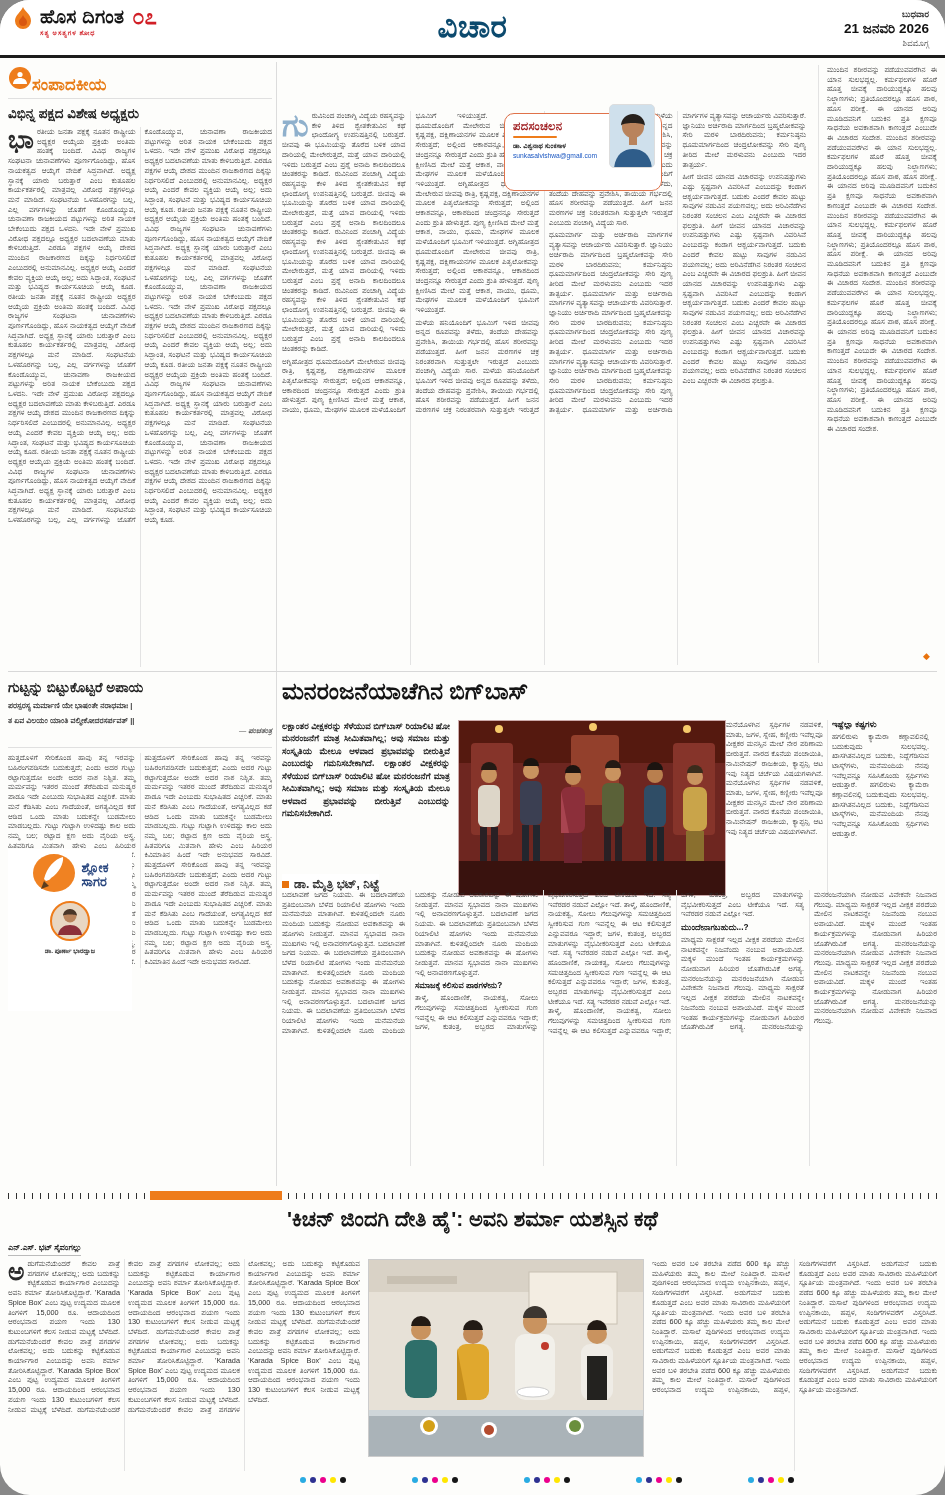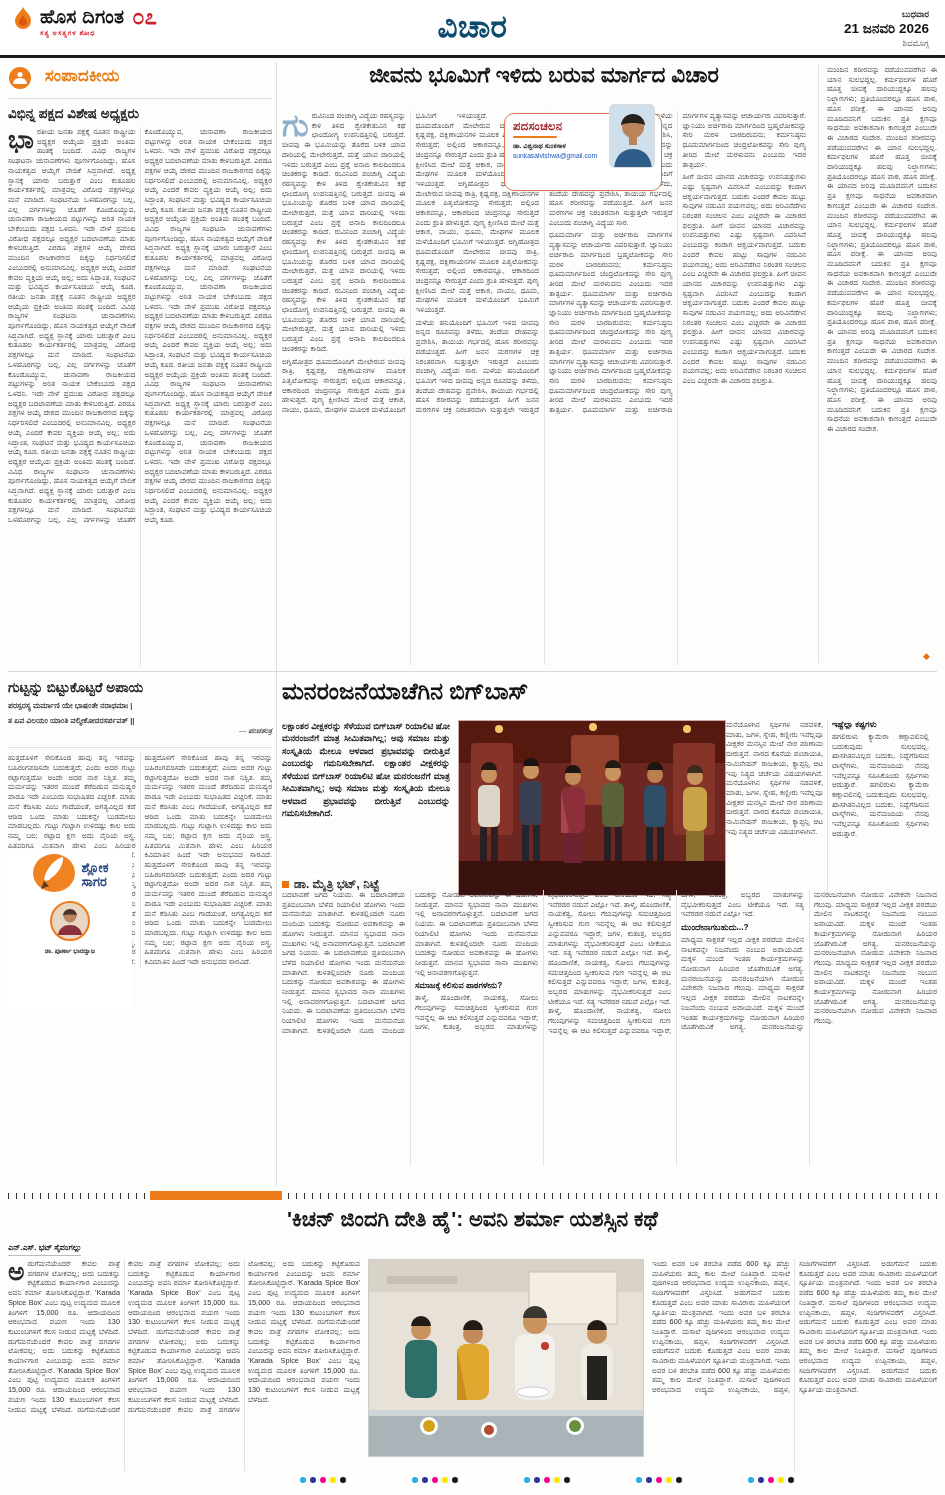--- a/index.html
+++ b/index.html
@@ -1,18 +1,18 @@
 <!DOCTYPE html>
 <html lang="kn"><head>
 <meta charset="utf-8">
 <style>
   *{margin:0;padding:0;box-sizing:border-box;}
   html,body{background:#888;}
   body{font-family:"Liberation Sans","DejaVu Sans",sans-serif;}
-  .page{position:relative;width:945px;height:1495px;margin:0 auto;background:#fdfdfb;overflow:hidden;color:#2d2d2d;}
+  .page{position:relative;width:945px;height:1495px;margin:0 auto;background:#fdfdfb;overflow:hidden;color:#2d2d2d;border-radius:30px;}
 
   
   .masthead{position:absolute;top:0;left:0;right:0;height:58px;background:#fff;border-bottom:3px solid #1c1c1c;}
   .logo{position:absolute;left:12px;top:7px;display:flex;align-items:flex-start;gap:6px;}
   .logo-txt .pname{font-size:19px;font-weight:800;color:#141414;letter-spacing:.3px;line-height:1;}
   .logo-txt .tagline{font-size:6.5px;color:#d11f26;font-weight:700;letter-spacing:1px;margin-top:3px;}
   .logo-num{font-size:22px;font-weight:800;color:#d11f26;line-height:.9;margin-left:2px;}
   .page-title{position:absolute;left:0;right:0;top:9px;text-align:center;font-size:31px;font-weight:800;color:#0c4a6e;letter-spacing:.5px;}
   .dateblock{position:absolute;right:16px;top:9px;text-align:right;}
   .dateblock .day{font-size:8.5px;font-weight:700;color:#333;}
@@ -29,21 +29,21 @@
   .cols3{column-count:3;column-gap:8px;column-rule:1px solid #e3e3e3;}
   .cols4{column-count:4;column-gap:10px;column-rule:1px solid #e3e3e3;}
   .cols5{column-count:5;column-gap:10px;column-rule:1px solid #e3e3e3;}
   .bodytxt p{margin-bottom:3px;}
   .dcap{float:left;font-size:25px;line-height:.85;font-weight:800;color:#2a2a2a;padding:2px 3px 0 0;}
   .dcap.fancy{color:#8fb0cc;font-size:31px;font-weight:700;}
   .subhd{font-size:8.2px;font-weight:800;color:#101010;margin:4px 0 2px;line-height:1.2;}
 
   
   .editorial{position:absolute;left:8px;top:66px;width:264px;}
-  .ed-head{display:flex;align-items:flex-start;gap:13px;padding-bottom:4px;border-bottom:1px solid #e0e0e0;}
+  .ed-head{display:flex;align-items:flex-end;gap:0;padding-bottom:4px;border-bottom:1px solid #e0e0e0;}
   .ed-label{font-size:16.5px;font-weight:800;color:#e87c16;letter-spacing:.3px;}
   .ed-headline{margin:7px 0 5px;font-size:13.5px;font-weight:800;color:#1d1d1d;}
   .ed-body{height:540px;}
 
   
   .lead{position:absolute;left:282px;top:63px;width:655px;height:606px;}
   .lead-headline{width:524px;text-align:center;font-size:21.5px;line-height:1.12;font-weight:800;color:#141414;}
   .lead-cols{position:absolute;left:0;top:48px;width:524px;height:554px;}
   .lead-col5{position:absolute;left:536px;top:2px;width:119px;height:598px;border-left:1px solid #e3e3e3;padding-left:8px;}
   .endmark{position:absolute;left:641px;top:588px;color:#e8720c;font-size:9px;}
@@ -134,21 +134,20 @@
       </span>
       <span class="ed-label">ಸಂಪಾದಕೀಯ</span>
     </div>
     <div class="ed-headline">ವಿಭಿನ್ನ ಪಕ್ಷದ ವಿಶೇಷ ಅಧ್ಯಕ್ಷರು</div>
     <div class="ed-body bodytxt cols2">
       <p><span class="dcap">ಭಾ</span><span>ರತೀಯ ಜನತಾ ಪಕ್ಷಕ್ಕೆ ನೂತನ ರಾಷ್ಟ್ರೀಯ ಅಧ್ಯಕ್ಷರ ಆಯ್ಕೆಯ ಪ್ರಕ್ರಿಯೆ ಅಂತಿಮ ಹಂತಕ್ಕೆ ಬಂದಿದೆ. ವಿವಿಧ ರಾಜ್ಯಗಳ ಸಂಘಟನಾ ಚುನಾವಣೆಗಳು ಪೂರ್ಣಗೊಂಡಿದ್ದು, ಹೊಸ ನಾಯಕತ್ವದ ಆಯ್ಕೆಗೆ ವೇದಿಕೆ ಸಿದ್ಧವಾಗಿದೆ. ಅಧ್ಯಕ್ಷ ಸ್ಥಾನಕ್ಕೆ ಯಾರು ಬರುತ್ತಾರೆ ಎಂಬ ಕುತೂಹಲ ಕಾರ್ಯಕರ್ತರಲ್ಲಿ ಮಾತ್ರವಲ್ಲ ವಿರೋಧ ಪಕ್ಷಗಳಲ್ಲೂ ಮನೆ ಮಾಡಿದೆ. ಸಂಘಟನೆಯ ಒಳಹೊರಗನ್ನು ಬಲ್ಲ, ಎಲ್ಲ ವರ್ಗಗಳನ್ನು ಜೊತೆಗೆ ಕೊಂಡೊಯ್ಯುವ, ಚುನಾವಣಾ ರಾಜಕೀಯದ ಪಟ್ಟುಗಳನ್ನು ಅರಿತ ನಾಯಕ ಬೇಕೆಂಬುದು ಪಕ್ಷದ ಒಳದನಿ. ಇದೇ ವೇಳೆ ಪ್ರಮುಖ ವಿರೋಧ ಪಕ್ಷದಲ್ಲೂ ಅಧ್ಯಕ್ಷರ ಬದಲಾವಣೆಯ ಮಾತು ಕೇಳಿಬರುತ್ತಿದೆ. ಎರಡೂ ಪಕ್ಷಗಳ ಆಯ್ಕೆ ದೇಶದ ಮುಂದಿನ ರಾಜಕಾರಣದ ದಿಕ್ಕನ್ನು ನಿರ್ಧರಿಸಲಿದೆ ಎಂಬುದರಲ್ಲಿ ಅನುಮಾನವಿಲ್ಲ. ಅಧ್ಯಕ್ಷರ ಆಯ್ಕೆ ಎಂದರೆ ಕೇವಲ ವ್ಯಕ್ತಿಯ ಆಯ್ಕೆ ಅಲ್ಲ; ಅದು ಸಿದ್ಧಾಂತ, ಸಂಘಟನೆ ಮತ್ತು ಭವಿಷ್ಯದ ಕಾರ್ಯಸೂಚಿಯ ಆಯ್ಕೆ ಕೂಡ. ರತೀಯ ಜನತಾ ಪಕ್ಷಕ್ಕೆ ನೂತನ ರಾಷ್ಟ್ರೀಯ ಅಧ್ಯಕ್ಷರ ಆಯ್ಕೆಯ ಪ್ರಕ್ರಿಯೆ ಅಂತಿಮ ಹಂತಕ್ಕೆ ಬಂದಿದೆ. ವಿವಿಧ ರಾಜ್ಯಗಳ ಸಂಘಟನಾ ಚುನಾವಣೆಗಳು ಪೂರ್ಣಗೊಂಡಿದ್ದು, ಹೊಸ ನಾಯಕತ್ವದ ಆಯ್ಕೆಗೆ ವೇದಿಕೆ ಸಿದ್ಧವಾಗಿದೆ. ಅಧ್ಯಕ್ಷ ಸ್ಥಾನಕ್ಕೆ ಯಾರು ಬರುತ್ತಾರೆ ಎಂಬ ಕುತೂಹಲ ಕಾರ್ಯಕರ್ತರಲ್ಲಿ ಮಾತ್ರವಲ್ಲ ವಿರೋಧ ಪಕ್ಷಗಳಲ್ಲೂ ಮನೆ ಮಾಡಿದೆ. ಸಂಘಟನೆಯ ಒಳಹೊರಗನ್ನು ಬಲ್ಲ, ಎಲ್ಲ ವರ್ಗಗಳನ್ನು ಜೊತೆಗೆ ಕೊಂಡೊಯ್ಯುವ, ಚುನಾವಣಾ ರಾಜಕೀಯದ ಪಟ್ಟುಗಳನ್ನು ಅರಿತ ನಾಯಕ ಬೇಕೆಂಬುದು ಪಕ್ಷದ ಒಳದನಿ. ಇದೇ ವೇಳೆ ಪ್ರಮುಖ ವಿರೋಧ ಪಕ್ಷದಲ್ಲೂ ಅಧ್ಯಕ್ಷರ ಬದಲಾವಣೆಯ ಮಾತು ಕೇಳಿಬರುತ್ತಿದೆ. ಎರಡೂ ಪಕ್ಷಗಳ ಆಯ್ಕೆ ದೇಶದ ಮುಂದಿನ ರಾಜಕಾರಣದ ದಿಕ್ಕನ್ನು ನಿರ್ಧರಿಸಲಿದೆ ಎಂಬುದರಲ್ಲಿ ಅನುಮಾನವಿಲ್ಲ. ಅಧ್ಯಕ್ಷರ ಆಯ್ಕೆ ಎಂದರೆ ಕೇವಲ ವ್ಯಕ್ತಿಯ ಆಯ್ಕೆ ಅಲ್ಲ; ಅದು ಸಿದ್ಧಾಂತ, ಸಂಘಟನೆ ಮತ್ತು ಭವಿಷ್ಯದ ಕಾರ್ಯಸೂಚಿಯ ಆಯ್ಕೆ ಕೂಡ. ರತೀಯ ಜನತಾ ಪಕ್ಷಕ್ಕೆ ನೂತನ ರಾಷ್ಟ್ರೀಯ ಅಧ್ಯಕ್ಷರ ಆಯ್ಕೆಯ ಪ್ರಕ್ರಿಯೆ ಅಂತಿಮ ಹಂತಕ್ಕೆ ಬಂದಿದೆ. ವಿವಿಧ ರಾಜ್ಯಗಳ ಸಂಘಟನಾ ಚುನಾವಣೆಗಳು ಪೂರ್ಣಗೊಂಡಿದ್ದು, ಹೊಸ ನಾಯಕತ್ವದ ಆಯ್ಕೆಗೆ ವೇದಿಕೆ ಸಿದ್ಧವಾಗಿದೆ. ಅಧ್ಯಕ್ಷ ಸ್ಥಾನಕ್ಕೆ ಯಾರು ಬರುತ್ತಾರೆ ಎಂಬ ಕುತೂಹಲ ಕಾರ್ಯಕರ್ತರಲ್ಲಿ ಮಾತ್ರವಲ್ಲ ವಿರೋಧ ಪಕ್ಷಗಳಲ್ಲೂ ಮನೆ ಮಾಡಿದೆ. ಸಂಘಟನೆಯ ಒಳಹೊರಗನ್ನು ಬಲ್ಲ, ಎಲ್ಲ ವರ್ಗಗಳನ್ನು ಜೊತೆಗೆ ಕೊಂಡೊಯ್ಯುವ, ಚುನಾವಣಾ ರಾಜಕೀಯದ ಪಟ್ಟುಗಳನ್ನು ಅರಿತ ನಾಯಕ ಬೇಕೆಂಬುದು ಪಕ್ಷದ ಒಳದನಿ. ಇದೇ ವೇಳೆ ಪ್ರಮುಖ ವಿರೋಧ ಪಕ್ಷದಲ್ಲೂ ಅಧ್ಯಕ್ಷರ ಬದಲಾವಣೆಯ ಮಾತು ಕೇಳಿಬರುತ್ತಿದೆ. ಎರಡೂ ಪಕ್ಷಗಳ ಆಯ್ಕೆ ದೇಶದ ಮುಂದಿನ ರಾಜಕಾರಣದ ದಿಕ್ಕನ್ನು ನಿರ್ಧರಿಸಲಿದೆ ಎಂಬುದರಲ್ಲಿ ಅನುಮಾನವಿಲ್ಲ. ಅಧ್ಯಕ್ಷರ ಆಯ್ಕೆ ಎಂದರೆ ಕೇವಲ ವ್ಯಕ್ತಿಯ ಆಯ್ಕೆ ಅಲ್ಲ; ಅದು ಸಿದ್ಧಾಂತ, ಸಂಘಟನೆ ಮತ್ತು ಭವಿಷ್ಯದ ಕಾರ್ಯಸೂಚಿಯ ಆಯ್ಕೆ ಕೂಡ. ರತೀಯ ಜನತಾ ಪಕ್ಷಕ್ಕೆ ನೂತನ ರಾಷ್ಟ್ರೀಯ ಅಧ್ಯಕ್ಷರ ಆಯ್ಕೆಯ ಪ್ರಕ್ರಿಯೆ ಅಂತಿಮ ಹಂತಕ್ಕೆ ಬಂದಿದೆ. ವಿವಿಧ ರಾಜ್ಯಗಳ ಸಂಘಟನಾ ಚುನಾವಣೆಗಳು ಪೂರ್ಣಗೊಂಡಿದ್ದು, ಹೊಸ ನಾಯಕತ್ವದ ಆಯ್ಕೆಗೆ ವೇದಿಕೆ ಸಿದ್ಧವಾಗಿದೆ. ಅಧ್ಯಕ್ಷ ಸ್ಥಾನಕ್ಕೆ ಯಾರು ಬರುತ್ತಾರೆ ಎಂಬ ಕುತೂಹಲ ಕಾರ್ಯಕರ್ತರಲ್ಲಿ ಮಾತ್ರವಲ್ಲ ವಿರೋಧ ಪಕ್ಷಗಳಲ್ಲೂ ಮನೆ ಮಾಡಿದೆ. ಸಂಘಟನೆಯ ಒಳಹೊರಗನ್ನು ಬಲ್ಲ, ಎಲ್ಲ ವರ್ಗಗಳನ್ನು ಜೊತೆಗೆ ಕೊಂಡೊಯ್ಯುವ, ಚುನಾವಣಾ ರಾಜಕೀಯದ ಪಟ್ಟುಗಳನ್ನು ಅರಿತ ನಾಯಕ ಬೇಕೆಂಬುದು ಪಕ್ಷದ ಒಳದನಿ. ಇದೇ ವೇಳೆ ಪ್ರಮುಖ ವಿರೋಧ ಪಕ್ಷದಲ್ಲೂ ಅಧ್ಯಕ್ಷರ ಬದಲಾವಣೆಯ ಮಾತು ಕೇಳಿಬರುತ್ತಿದೆ. ಎರಡೂ ಪಕ್ಷಗಳ ಆಯ್ಕೆ ದೇಶದ ಮುಂದಿನ ರಾಜಕಾರಣದ ದಿಕ್ಕನ್ನು ನಿರ್ಧರಿಸಲಿದೆ ಎಂಬುದರಲ್ಲಿ ಅನುಮಾನವಿಲ್ಲ. ಅಧ್ಯಕ್ಷರ ಆಯ್ಕೆ ಎಂದರೆ ಕೇವಲ ವ್ಯಕ್ತಿಯ ಆಯ್ಕೆ ಅಲ್ಲ; ಅದು ಸಿದ್ಧಾಂತ, ಸಂಘಟನೆ ಮತ್ತು ಭವಿಷ್ಯದ ಕಾರ್ಯಸೂಚಿಯ ಆಯ್ಕೆ ಕೂಡ. ರತೀಯ ಜನತಾ ಪಕ್ಷಕ್ಕೆ ನೂತನ ರಾಷ್ಟ್ರೀಯ ಅಧ್ಯಕ್ಷರ ಆಯ್ಕೆಯ ಪ್ರಕ್ರಿಯೆ ಅಂತಿಮ ಹಂತಕ್ಕೆ ಬಂದಿದೆ. ವಿವಿಧ ರಾಜ್ಯಗಳ ಸಂಘಟನಾ ಚುನಾವಣೆಗಳು ಪೂರ್ಣಗೊಂಡಿದ್ದು, ಹೊಸ ನಾಯಕತ್ವದ ಆಯ್ಕೆಗೆ ವೇದಿಕೆ ಸಿದ್ಧವಾಗಿದೆ. ಅಧ್ಯಕ್ಷ ಸ್ಥಾನಕ್ಕೆ ಯಾರು ಬರುತ್ತಾರೆ ಎಂಬ ಕುತೂಹಲ ಕಾರ್ಯಕರ್ತರಲ್ಲಿ ಮಾತ್ರವಲ್ಲ ವಿರೋಧ ಪಕ್ಷಗಳಲ್ಲೂ ಮನೆ ಮಾಡಿದೆ. ಸಂಘಟನೆಯ ಒಳಹೊರಗನ್ನು ಬಲ್ಲ, ಎಲ್ಲ ವರ್ಗಗಳನ್ನು ಜೊತೆಗೆ ಕೊಂಡೊಯ್ಯುವ, ಚುನಾವಣಾ ರಾಜಕೀಯದ ಪಟ್ಟುಗಳನ್ನು ಅರಿತ ನಾಯಕ ಬೇಕೆಂಬುದು ಪಕ್ಷದ ಒಳದನಿ. ಇದೇ ವೇಳೆ ಪ್ರಮುಖ ವಿರೋಧ ಪಕ್ಷದಲ್ಲೂ ಅಧ್ಯಕ್ಷರ ಬದಲಾವಣೆಯ ಮಾತು ಕೇಳಿಬರುತ್ತಿದೆ. ಎರಡೂ ಪಕ್ಷಗಳ ಆಯ್ಕೆ ದೇಶದ ಮುಂದಿನ ರಾಜಕಾರಣದ ದಿಕ್ಕನ್ನು ನಿರ್ಧರಿಸಲಿದೆ ಎಂಬುದರಲ್ಲಿ ಅನುಮಾನವಿಲ್ಲ. ಅಧ್ಯಕ್ಷರ ಆಯ್ಕೆ ಎಂದರೆ ಕೇವಲ ವ್ಯಕ್ತಿಯ ಆಯ್ಕೆ ಅಲ್ಲ; ಅದು ಸಿದ್ಧಾಂತ, ಸಂಘಟನೆ ಮತ್ತು ಭವಿಷ್ಯದ ಕಾರ್ಯಸೂಚಿಯ ಆಯ್ಕೆ ಕೂಡ.</span></p>
     </div>
   </div>
 
   <div class="lead">
-    <div class="lead-headline">ಜೀವನು ಭೂಮಿಗೆ ಇಳಿದು ಬರುವ ಮಾರ್ಗದ ವಿಚಾರ</div>
 
     <div class="lead-cols bodytxt cols4">
       <p><span class="dcap fancy">ಗು</span><span>ರುವಿನಿಂದ ಪಂಚಾಗ್ನಿ ವಿದ್ಯೆಯ ರಹಸ್ಯವನ್ನು ಕೇಳಿ ತಿಳಿದ ಶ್ವೇತಕೇತುವಿನ ಕಥೆ ಛಾಂದೋಗ್ಯ ಉಪನಿಷತ್ತಿನಲ್ಲಿ ಬರುತ್ತದೆ. ಜೀವವು ಈ ಭೂಮಿಯನ್ನು ತೊರೆದ ಬಳಿಕ ಯಾವ ದಾರಿಯಲ್ಲಿ ಮೇಲೇರುತ್ತದೆ, ಮತ್ತೆ ಯಾವ ದಾರಿಯಲ್ಲಿ ಇಳಿದು ಬರುತ್ತದೆ ಎಂಬ ಪ್ರಶ್ನೆ ಅನಾದಿ ಕಾಲದಿಂದಲೂ ಚಿಂತಕರನ್ನು ಕಾಡಿದೆ. ರುವಿನಿಂದ ಪಂಚಾಗ್ನಿ ವಿದ್ಯೆಯ ರಹಸ್ಯವನ್ನು ಕೇಳಿ ತಿಳಿದ ಶ್ವೇತಕೇತುವಿನ ಕಥೆ ಛಾಂದೋಗ್ಯ ಉಪನಿಷತ್ತಿನಲ್ಲಿ ಬರುತ್ತದೆ. ಜೀವವು ಈ ಭೂಮಿಯನ್ನು ತೊರೆದ ಬಳಿಕ ಯಾವ ದಾರಿಯಲ್ಲಿ ಮೇಲೇರುತ್ತದೆ, ಮತ್ತೆ ಯಾವ ದಾರಿಯಲ್ಲಿ ಇಳಿದು ಬರುತ್ತದೆ ಎಂಬ ಪ್ರಶ್ನೆ ಅನಾದಿ ಕಾಲದಿಂದಲೂ ಚಿಂತಕರನ್ನು ಕಾಡಿದೆ. ರುವಿನಿಂದ ಪಂಚಾಗ್ನಿ ವಿದ್ಯೆಯ ರಹಸ್ಯವನ್ನು ಕೇಳಿ ತಿಳಿದ ಶ್ವೇತಕೇತುವಿನ ಕಥೆ ಛಾಂದೋಗ್ಯ ಉಪನಿಷತ್ತಿನಲ್ಲಿ ಬರುತ್ತದೆ. ಜೀವವು ಈ ಭೂಮಿಯನ್ನು ತೊರೆದ ಬಳಿಕ ಯಾವ ದಾರಿಯಲ್ಲಿ ಮೇಲೇರುತ್ತದೆ, ಮತ್ತೆ ಯಾವ ದಾರಿಯಲ್ಲಿ ಇಳಿದು ಬರುತ್ತದೆ ಎಂಬ ಪ್ರಶ್ನೆ ಅನಾದಿ ಕಾಲದಿಂದಲೂ ಚಿಂತಕರನ್ನು ಕಾಡಿದೆ. ರುವಿನಿಂದ ಪಂಚಾಗ್ನಿ ವಿದ್ಯೆಯ ರಹಸ್ಯವನ್ನು ಕೇಳಿ ತಿಳಿದ ಶ್ವೇತಕೇತುವಿನ ಕಥೆ ಛಾಂದೋಗ್ಯ ಉಪನಿಷತ್ತಿನಲ್ಲಿ ಬರುತ್ತದೆ. ಜೀವವು ಈ ಭೂಮಿಯನ್ನು ತೊರೆದ ಬಳಿಕ ಯಾವ ದಾರಿಯಲ್ಲಿ ಮೇಲೇರುತ್ತದೆ, ಮತ್ತೆ ಯಾವ ದಾರಿಯಲ್ಲಿ ಇಳಿದು ಬರುತ್ತದೆ ಎಂಬ ಪ್ರಶ್ನೆ ಅನಾದಿ ಕಾಲದಿಂದಲೂ ಚಿಂತಕರನ್ನು ಕಾಡಿದೆ.</span></p>
       <p>ಅಗ್ನಿಹೋತ್ರದ ಧೂಮದೊಂದಿಗೆ ಮೇಲೇರುವ ಜೀವವು ರಾತ್ರಿ, ಕೃಷ್ಣಪಕ್ಷ, ದಕ್ಷಿಣಾಯನಗಳ ಮೂಲಕ ಪಿತೃಲೋಕವನ್ನು ಸೇರುತ್ತದೆ; ಅಲ್ಲಿಂದ ಆಕಾಶವನ್ನೂ, ಆಕಾಶದಿಂದ ಚಂದ್ರನನ್ನೂ ಸೇರುತ್ತದೆ ಎಂದು ಶ್ರುತಿ ಹೇಳುತ್ತದೆ. ಪುಣ್ಯ ಕ್ಷೀಣಿಸಿದ ಮೇಲೆ ಮತ್ತೆ ಆಕಾಶ, ವಾಯು, ಧೂಮ, ಮೇಘಗಳ ಮೂಲಕ ಮಳೆಯೊಂದಿಗೆ ಭೂಮಿಗೆ ಇಳಿಯುತ್ತದೆ. ಅಗ್ನಿಹೋತ್ರದ ಧೂಮದೊಂದಿಗೆ ಮೇಲೇರುವ ಜೀವವು ರಾತ್ರಿ, ಕೃಷ್ಣಪಕ್ಷ, ದಕ್ಷಿಣಾಯನಗಳ ಮೂಲಕ ಪಿತೃಲೋಕವನ್ನು ಸೇರುತ್ತದೆ; ಅಲ್ಲಿಂದ ಆಕಾಶವನ್ನೂ, ಆಕಾಶದಿಂದ ಚಂದ್ರನನ್ನೂ ಸೇರುತ್ತದೆ ಎಂದು ಶ್ರುತಿ ಹೇಳುತ್ತದೆ. ಪುಣ್ಯ ಕ್ಷೀಣಿಸಿದ ಮೇಲೆ ಮತ್ತೆ ಆಕಾಶ, ವಾಯು, ಧೂಮ, ಮೇಘಗಳ ಮೂಲಕ ಮಳೆಯೊಂದಿಗೆ ಭೂಮಿಗೆ ಇಳಿಯುತ್ತದೆ. ಅಗ್ನಿಹೋತ್ರದ ಧೂಮದೊಂದಿಗೆ ಮೇಲೇರುವ ಜೀವವು ರಾತ್ರಿ, ಕೃಷ್ಣಪಕ್ಷ, ದಕ್ಷಿಣಾಯನಗಳ ಮೂಲಕ ಪಿತೃಲೋಕವನ್ನು ಸೇರುತ್ತದೆ; ಅಲ್ಲಿಂದ ಆಕಾಶವನ್ನೂ, ಆಕಾಶದಿಂದ ಚಂದ್ರನನ್ನೂ ಸೇರುತ್ತದೆ ಎಂದು ಶ್ರುತಿ ಹೇಳುತ್ತದೆ. ಪುಣ್ಯ ಕ್ಷೀಣಿಸಿದ ಮೇಲೆ ಮತ್ತೆ ಆಕಾಶ, ವಾಯು, ಧೂಮ, ಮೇಘಗಳ ಮೂಲಕ ಮಳೆಯೊಂದಿಗೆ ಭೂಮಿಗೆ ಇಳಿಯುತ್ತದೆ. ಅಗ್ನಿಹೋತ್ರದ ಧೂಮದೊಂದಿಗೆ ಮೇಲೇರುವ ಜೀವವು ರಾತ್ರಿ, ಕೃಷ್ಣಪಕ್ಷ, ದಕ್ಷಿಣಾಯನಗಳ ಮೂಲಕ ಪಿತೃಲೋಕವನ್ನು ಸೇರುತ್ತದೆ; ಅಲ್ಲಿಂದ ಆಕಾಶವನ್ನೂ, ಆಕಾಶದಿಂದ ಚಂದ್ರನನ್ನೂ ಸೇರುತ್ತದೆ ಎಂದು ಶ್ರುತಿ ಹೇಳುತ್ತದೆ. ಪುಣ್ಯ ಕ್ಷೀಣಿಸಿದ ಮೇಲೆ ಮತ್ತೆ ಆಕಾಶ, ವಾಯು, ಧೂಮ, ಮೇಘಗಳ ಮೂಲಕ ಮಳೆಯೊಂದಿಗೆ ಭೂಮಿಗೆ ಇಳಿಯುತ್ತದೆ.</p>
       <p>ಮಳೆಯ ಹನಿಯೊಂದಿಗೆ ಭೂಮಿಗೆ ಇಳಿದ ಜೀವವು ಅನ್ನದ ರೂಪವನ್ನು ತಳೆದು, ತಂದೆಯ ದೇಹವನ್ನು ಪ್ರವೇಶಿಸಿ, ತಾಯಿಯ ಗರ್ಭದಲ್ಲಿ ಹೊಸ ಶರೀರವನ್ನು ಪಡೆಯುತ್ತದೆ. ಹೀಗೆ ಜನನ ಮರಣಗಳ ಚಕ್ರ ನಿರಂತರವಾಗಿ ಸುತ್ತುತ್ತಲೇ ಇರುತ್ತದೆ ಎಂಬುದು ಪಂಚಾಗ್ನಿ ವಿದ್ಯೆಯ ಸಾರ. ಮಳೆಯ ಹನಿಯೊಂದಿಗೆ ಭೂಮಿಗೆ ಇಳಿದ ಜೀವವು ಅನ್ನದ ರೂಪವನ್ನು ತಳೆದು, ತಂದೆಯ ದೇಹವನ್ನು ಪ್ರವೇಶಿಸಿ, ತಾಯಿಯ ಗರ್ಭದಲ್ಲಿ ಹೊಸ ಶರೀರವನ್ನು ಪಡೆಯುತ್ತದೆ. ಹೀಗೆ ಜನನ ಮರಣಗಳ ಚಕ್ರ ನಿರಂತರವಾಗಿ ಸುತ್ತುತ್ತಲೇ ಇರುತ್ತದೆ ಎಂಬುದು ಪಂಚಾಗ್ನಿ ವಿದ್ಯೆಯ ಸಾರ. ಮಳೆಯ ಹನಿಯೊಂದಿಗೆ ಭೂಮಿಗೆ ಇಳಿದ ಜೀವವು ಅನ್ನದ ರೂಪವನ್ನು ತಳೆದು, ತಂದೆಯ ದೇಹವನ್ನು ಪ್ರವೇಶಿಸಿ, ತಾಯಿಯ ಗರ್ಭದಲ್ಲಿ ಹೊಸ ಶರೀರವನ್ನು ಪಡೆಯುತ್ತದೆ. ಹೀಗೆ ಜನನ ಮರಣಗಳ ಚಕ್ರ ನಿರಂತರವಾಗಿ ಸುತ್ತುತ್ತಲೇ ಇರುತ್ತದೆ ಎಂಬುದು ಪಂಚಾಗ್ನಿ ವಿದ್ಯೆಯ ಸಾರ. ಮಳೆಯ ಹನಿಯೊಂದಿಗೆ ಭೂಮಿಗೆ ಇಳಿದ ಜೀವವು ಅನ್ನದ ರೂಪವನ್ನು ತಳೆದು, ತಂದೆಯ ದೇಹವನ್ನು ಪ್ರವೇಶಿಸಿ, ತಾಯಿಯ ಗರ್ಭದಲ್ಲಿ ಹೊಸ ಶರೀರವನ್ನು ಪಡೆಯುತ್ತದೆ. ಹೀಗೆ ಜನನ ಮರಣಗಳ ಚಕ್ರ ನಿರಂತರವಾಗಿ ಸುತ್ತುತ್ತಲೇ ಇರುತ್ತದೆ ಎಂಬುದು ಪಂಚಾಗ್ನಿ ವಿದ್ಯೆಯ ಸಾರ.</p>
       <p>ಧೂಮಮಾರ್ಗ ಮತ್ತು ಅರ್ಚಿರಾದಿ ಮಾರ್ಗಗಳ ವ್ಯತ್ಯಾಸವನ್ನು ಆಚಾರ್ಯರು ವಿವರಿಸುತ್ತಾರೆ. ಜ್ಞಾನಿಯು ಅರ್ಚಿರಾದಿ ಮಾರ್ಗದಿಂದ ಬ್ರಹ್ಮಲೋಕವನ್ನು ಸೇರಿ ಮರಳಿ ಬಾರದಿರುವನು; ಕರ್ಮನಿಷ್ಠನು ಧೂಮಮಾರ್ಗದಿಂದ ಚಂದ್ರಲೋಕವನ್ನು ಸೇರಿ ಪುಣ್ಯ ತೀರಿದ ಮೇಲೆ ಮರಳುವನು ಎಂಬುದು ಇದರ ತಾತ್ಪರ್ಯ. ಧೂಮಮಾರ್ಗ ಮತ್ತು ಅರ್ಚಿರಾದಿ ಮಾರ್ಗಗಳ ವ್ಯತ್ಯಾಸವನ್ನು ಆಚಾರ್ಯರು ವಿವರಿಸುತ್ತಾರೆ. ಜ್ಞಾನಿಯು ಅರ್ಚಿರಾದಿ ಮಾರ್ಗದಿಂದ ಬ್ರಹ್ಮಲೋಕವನ್ನು ಸೇರಿ ಮರಳಿ ಬಾರದಿರುವನು; ಕರ್ಮನಿಷ್ಠನು ಧೂಮಮಾರ್ಗದಿಂದ ಚಂದ್ರಲೋಕವನ್ನು ಸೇರಿ ಪುಣ್ಯ ತೀರಿದ ಮೇಲೆ ಮರಳುವನು ಎಂಬುದು ಇದರ ತಾತ್ಪರ್ಯ. ಧೂಮಮಾರ್ಗ ಮತ್ತು ಅರ್ಚಿರಾದಿ ಮಾರ್ಗಗಳ ವ್ಯತ್ಯಾಸವನ್ನು ಆಚಾರ್ಯರು ವಿವರಿಸುತ್ತಾರೆ. ಜ್ಞಾನಿಯು ಅರ್ಚಿರಾದಿ ಮಾರ್ಗದಿಂದ ಬ್ರಹ್ಮಲೋಕವನ್ನು ಸೇರಿ ಮರಳಿ ಬಾರದಿರುವನು; ಕರ್ಮನಿಷ್ಠನು ಧೂಮಮಾರ್ಗದಿಂದ ಚಂದ್ರಲೋಕವನ್ನು ಸೇರಿ ಪುಣ್ಯ ತೀರಿದ ಮೇಲೆ ಮರಳುವನು ಎಂಬುದು ಇದರ ತಾತ್ಪರ್ಯ. ಧೂಮಮಾರ್ಗ ಮತ್ತು ಅರ್ಚಿರಾದಿ ಮಾರ್ಗಗಳ ವ್ಯತ್ಯಾಸವನ್ನು ಆಚಾರ್ಯರು ವಿವರಿಸುತ್ತಾರೆ. ಜ್ಞಾನಿಯು ಅರ್ಚಿರಾದಿ ಮಾರ್ಗದಿಂದ ಬ್ರಹ್ಮಲೋಕವನ್ನು ಸೇರಿ ಮರಳಿ ಬಾರದಿರುವನು; ಕರ್ಮನಿಷ್ಠನು ಧೂಮಮಾರ್ಗದಿಂದ ಚಂದ್ರಲೋಕವನ್ನು ಸೇರಿ ಪುಣ್ಯ ತೀರಿದ ಮೇಲೆ ಮರಳುವನು ಎಂಬುದು ಇದರ ತಾತ್ಪರ್ಯ.</p>
       <p>ಹೀಗೆ ಜೀವನ ಯಾನದ ವಿಚಾರವನ್ನು ಉಪನಿಷತ್ತುಗಳು ಎಷ್ಟು ಸ್ಪಷ್ಟವಾಗಿ ವಿವರಿಸಿವೆ ಎಂಬುದನ್ನು ಕಂಡಾಗ ಆಶ್ಚರ್ಯವಾಗುತ್ತದೆ. ಬದುಕು ಎಂದರೆ ಕೇವಲ ಹುಟ್ಟು ಸಾವುಗಳ ನಡುವಿನ ಪಯಣವಲ್ಲ; ಅದು ಅರಿವಿನೆಡೆಗಿನ ನಿರಂತರ ಸಂಚಲನ ಎಂಬ ಎಚ್ಚರವೇ ಈ ವಿಚಾರದ ಫಲಶ್ರುತಿ. ಹೀಗೆ ಜೀವನ ಯಾನದ ವಿಚಾರವನ್ನು ಉಪನಿಷತ್ತುಗಳು ಎಷ್ಟು ಸ್ಪಷ್ಟವಾಗಿ ವಿವರಿಸಿವೆ ಎಂಬುದನ್ನು ಕಂಡಾಗ ಆಶ್ಚರ್ಯವಾಗುತ್ತದೆ. ಬದುಕು ಎಂದರೆ ಕೇವಲ ಹುಟ್ಟು ಸಾವುಗಳ ನಡುವಿನ ಪಯಣವಲ್ಲ; ಅದು ಅರಿವಿನೆಡೆಗಿನ ನಿರಂತರ ಸಂಚಲನ ಎಂಬ ಎಚ್ಚರವೇ ಈ ವಿಚಾರದ ಫಲಶ್ರುತಿ. ಹೀಗೆ ಜೀವನ ಯಾನದ ವಿಚಾರವನ್ನು ಉಪನಿಷತ್ತುಗಳು ಎಷ್ಟು ಸ್ಪಷ್ಟವಾಗಿ ವಿವರಿಸಿವೆ ಎಂಬುದನ್ನು ಕಂಡಾಗ ಆಶ್ಚರ್ಯವಾಗುತ್ತದೆ. ಬದುಕು ಎಂದರೆ ಕೇವಲ ಹುಟ್ಟು ಸಾವುಗಳ ನಡುವಿನ ಪಯಣವಲ್ಲ; ಅದು ಅರಿವಿನೆಡೆಗಿನ ನಿರಂತರ ಸಂಚಲನ ಎಂಬ ಎಚ್ಚರವೇ ಈ ವಿಚಾರದ ಫಲಶ್ರುತಿ. ಹೀಗೆ ಜೀವನ ಯಾನದ ವಿಚಾರವನ್ನು ಉಪನಿಷತ್ತುಗಳು ಎಷ್ಟು ಸ್ಪಷ್ಟವಾಗಿ ವಿವರಿಸಿವೆ ಎಂಬುದನ್ನು ಕಂಡಾಗ ಆಶ್ಚರ್ಯವಾಗುತ್ತದೆ. ಬದುಕು ಎಂದರೆ ಕೇವಲ ಹುಟ್ಟು ಸಾವುಗಳ ನಡುವಿನ ಪಯಣವಲ್ಲ; ಅದು ಅರಿವಿನೆಡೆಗಿನ ನಿರಂತರ ಸಂಚಲನ ಎಂಬ ಎಚ್ಚರವೇ ಈ ವಿಚಾರದ ಫಲಶ್ರುತಿ.</p>
     </div>
 
     <div class="lead-col5 bodytxt">

